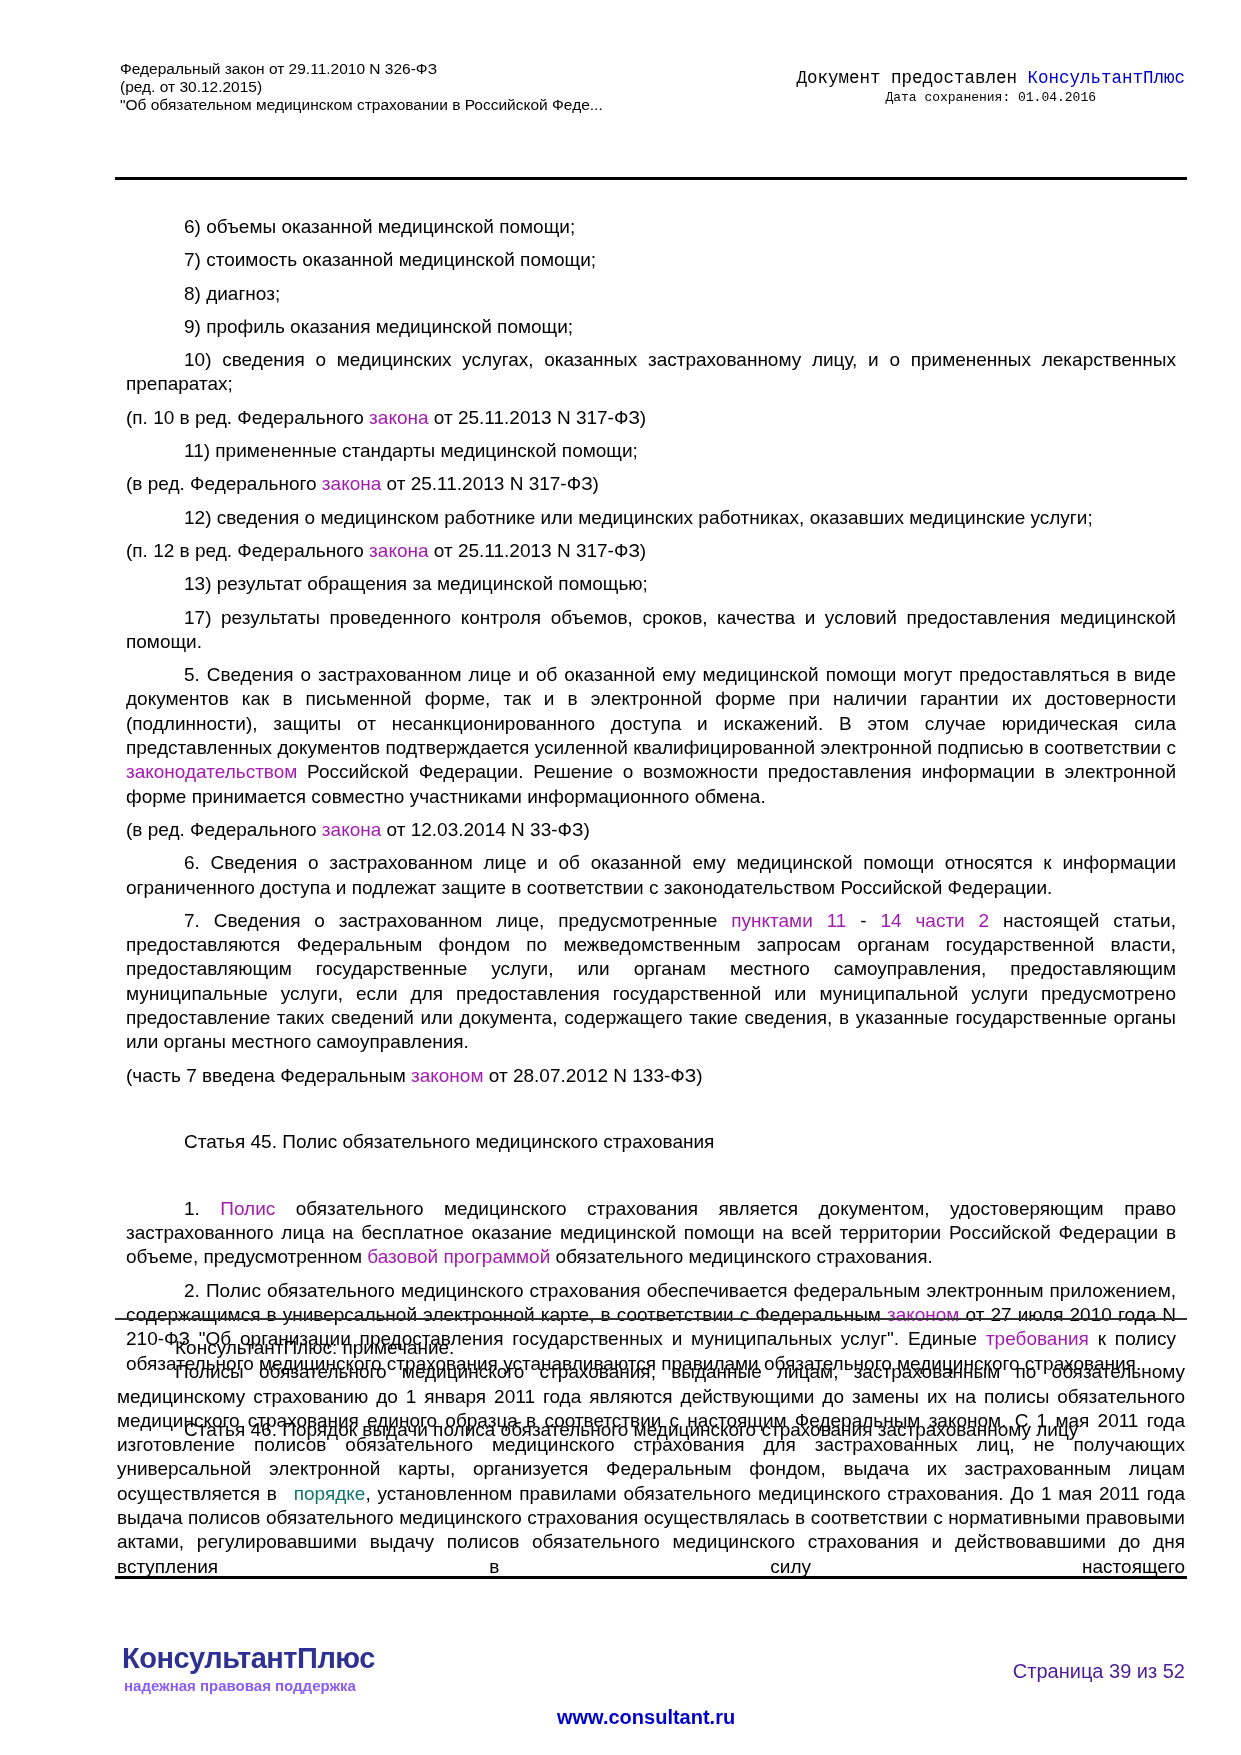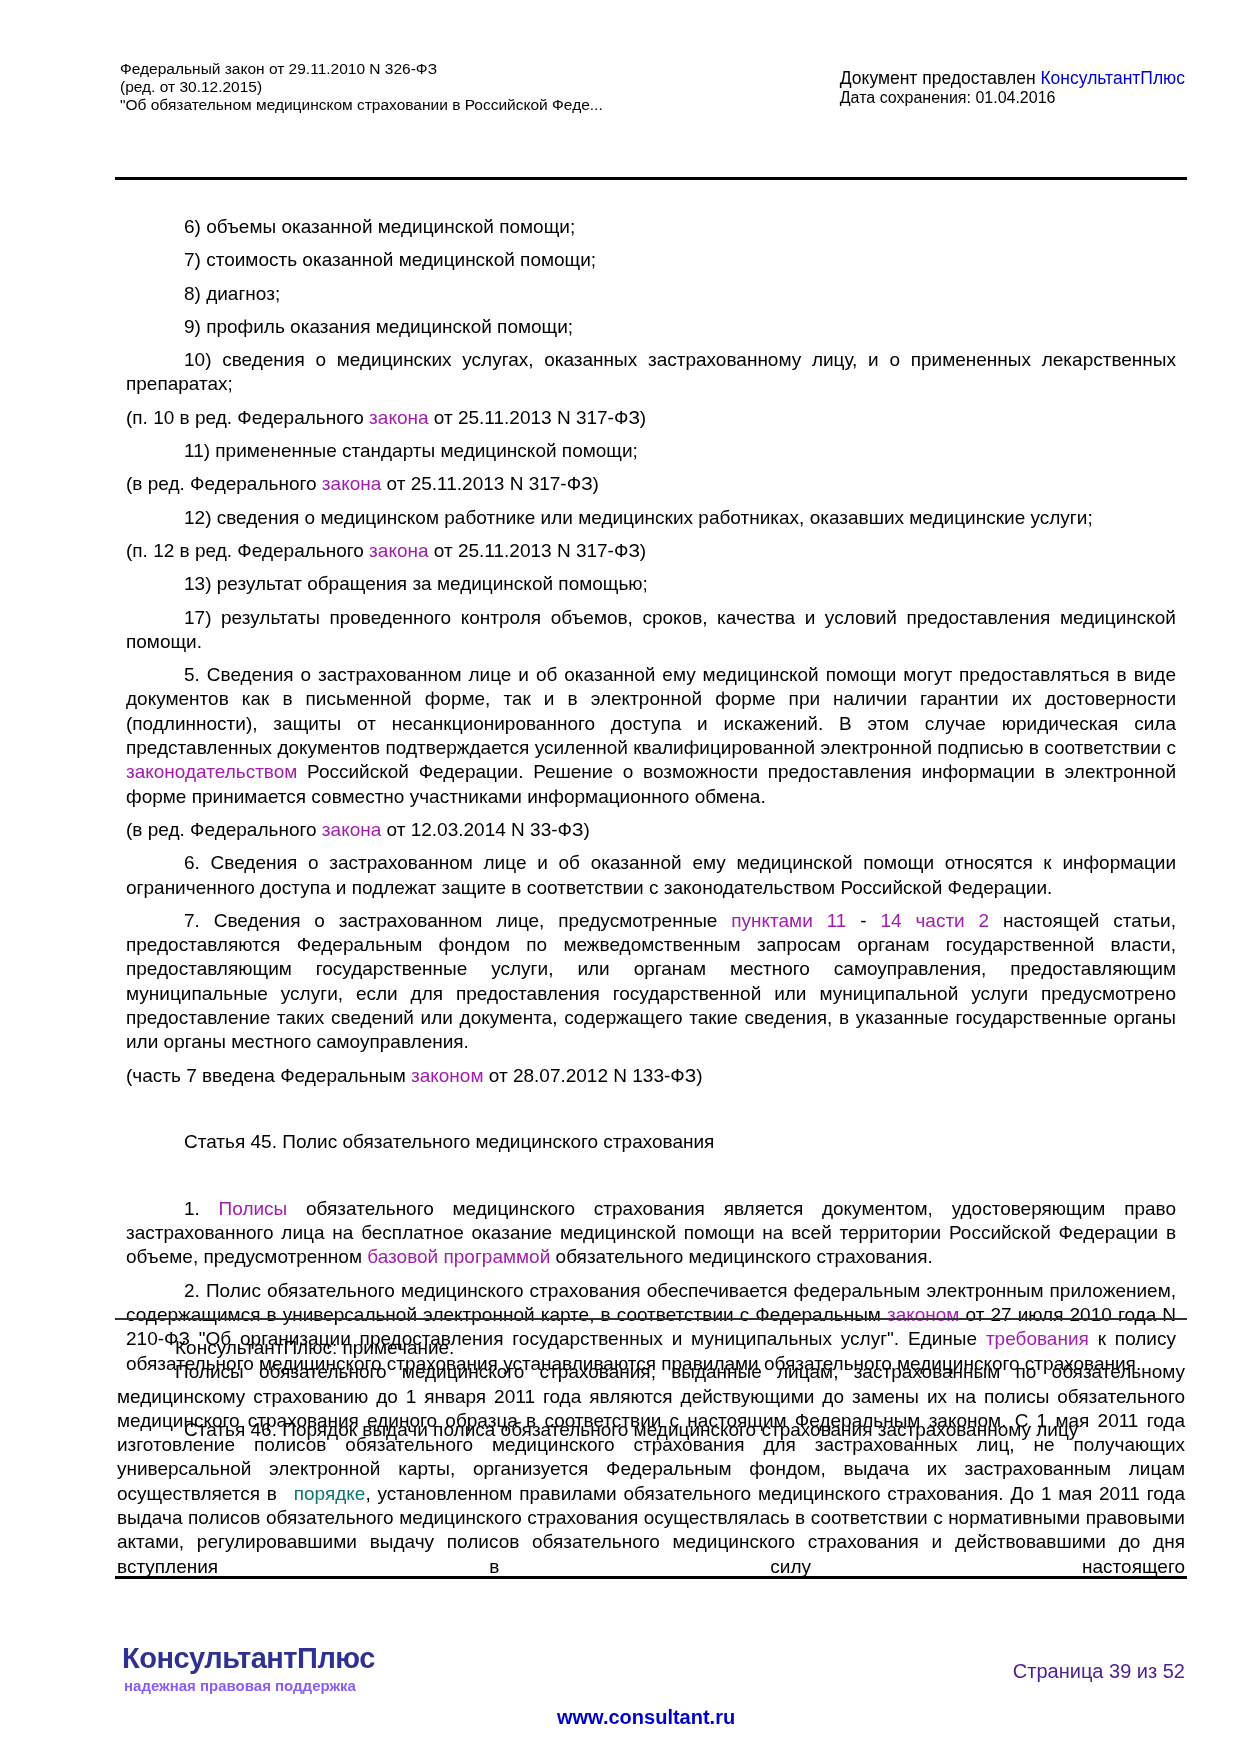--- a/index.html
+++ b/index.html
@@ -1,21 +1,21 @@
 <!DOCTYPE html>
 <html><head>
 <meta charset="utf-8">
 <style>
   html, body { margin: 0; padding: 0; background: #ffffff; }
   body { width: 1241px; height: 1755px; position: relative; overflow: hidden;
          font-family: "Liberation Sans", "DejaVu Sans", sans-serif; color: #000; }
   .hdr-left { position: absolute; left: 120px; top: 60px; font-size: 15.5px; line-height: 18px; }
-  .hdr-right { position: absolute; right: 56px; top: 68px; text-align: left; }
+  .hdr-right { position: absolute; right: 56px; top: 68px; text-align: center; font-family: Liberation Mono, monospace; }
   .hdr-right .l1 { font-size: 17.5px; line-height: 20px; }
-  .hdr-right .l2 { font-size: 16px; line-height: 19px; }
+  .hdr-right .l2 { font-size: 13px; line-height: 19px; }
   .blue { color: #0000cc; }
   .rule { position: absolute; left: 115px; width: 1072px; background: #000; }
   .rule.top { top: 177px; height: 3px; }
   .rule.mid { top: 1318px; height: 2px; background: #333; }
   .rule.bot { top: 1576px; height: 3px; }
   .content { position: absolute; left: 117px; width: 1068px; top: 206px;
              font-size: 19px; line-height: 24.3px; }
   .content p { margin: 9px; text-align: justify; text-indent: 58px; }
   .content p.noind { text-indent: 0; }
   .content p.gap { height: 24.3px; }
@@ -59,21 +59,21 @@
   <p>13) результат обращения за медицинской помощью;</p>
   <p>17) результаты проведенного контроля объемов, сроков, качества и условий предоставления медицинской помощи.</p>
   <p><span>5. Сведения о застрахованном лице и об оказанной ему медицинской помощи могут предоставляться в виде документов как в письменной форме, так и в электронной форме при наличии гарантии их достоверности (подлинности), защиты от несанкционированного доступа и искажений. В этом случае юридическая сила представленных документов подтверждается усиленной квалифицированной электронной подписью в соответствии с </span><a>законодательством</a><span> Российской Федерации. Решение о возможности предоставления информации в электронной форме принимается совместно участниками информационного обмена.</span></p>
   <p class="noind"><span>(в ред. Федерального </span><a>закона</a><span> от 12.03.2014 N 33-ФЗ)</span></p>
   <p>6. Сведения о застрахованном лице и об оказанной ему медицинской помощи относятся к информации ограниченного доступа и подлежат защите в соответствии с законодательством Российской Федерации.</p>
   <p><span>7. Сведения о застрахованном лице, предусмотренные </span><a>пунктами 11</a><span> - </span><a>14 части 2</a><span> настоящей статьи, предоставляются Федеральным фондом по межведомственным запросам органам государственной власти, предоставляющим государственные услуги, или органам местного самоуправления, предоставляющим муниципальные услуги, если для предоставления государственной или муниципальной услуги предусмотрено предоставление таких сведений или документа, содержащего такие сведения, в указанные государственные органы или органы местного самоуправления.</span></p>
   <p class="noind"><span>(часть 7 введена Федеральным </span><a>законом</a><span> от 28.07.2012 N 133-ФЗ)</span></p>
   <p class="gap"></p>
   <p>Статья 45. Полис обязательного медицинского страхования</p>
   <p class="gap"></p>
-  <p><span>1. </span><a>Полисы</a><span> обязательного медицинского страхования является документом, удостоверяющим право застрахованного лица на бесплатное оказание медицинской помощи на всей территории Российской Федерации в объеме, предусмотренном </span><a>базовой программой</a><span> обязательного медицинского страхования.</span></p>
+  <p><span>1. </span><a>Полис</a><span> обязательного медицинского страхования является документом, удостоверяющим право застрахованного лица на бесплатное оказание медицинской помощи на всей территории Российской Федерации в объеме, предусмотренном </span><a>базовой программой</a><span> обязательного медицинского страхования.</span></p>
   <p><span>2. Полис обязательного медицинского страхования обеспечивается федеральным электронным приложением, содержащимся в универсальной электронной карте, в соответствии с Федеральным </span><a>законом</a><span> от 27 июля 2010 года N 210-ФЗ "Об организации предоставления государственных и муниципальных услуг". Единые </span><a>требования</a><span> к полису обязательного медицинского страхования устанавливаются правилами обязательного медицинского страхования.</span></p>
   <p class="gap"></p>
   <p>Статья 46. Порядок выдачи полиса обязательного медицинского страхования застрахованному лицу</p>
 </div>
 
 <div class="rule mid"></div>
 
 <div class="note">
   <p>КонсультантПлюс: примечание.</p>
   <p class="last-line"><span>Полисы обязательного медицинского страхования, выданные лицам, застрахованным по обязательному медицинскому страхованию до 1 января 2011 года являются действующими до замены их на полисы обязательного медицинского страхования единого образца в соответствии с настоящим Федеральным законом. С 1 мая 2011 года изготовление полисов обязательного медицинского страхования для застрахованных лиц, не получающих универсальной электронной карты, организуется Федеральным фондом, выдача их застрахованным лицам осуществляется в </span><a>порядке</a><span>, установленном правилами обязательного медицинского страхования. До 1 мая 2011 года выдача полисов обязательного медицинского страхования осуществлялась в соответствии с нормативными правовыми актами, регулировавшими выдачу полисов обязательного медицинского страхования и действовавшими до дня вступления в силу настоящего</span></p>

